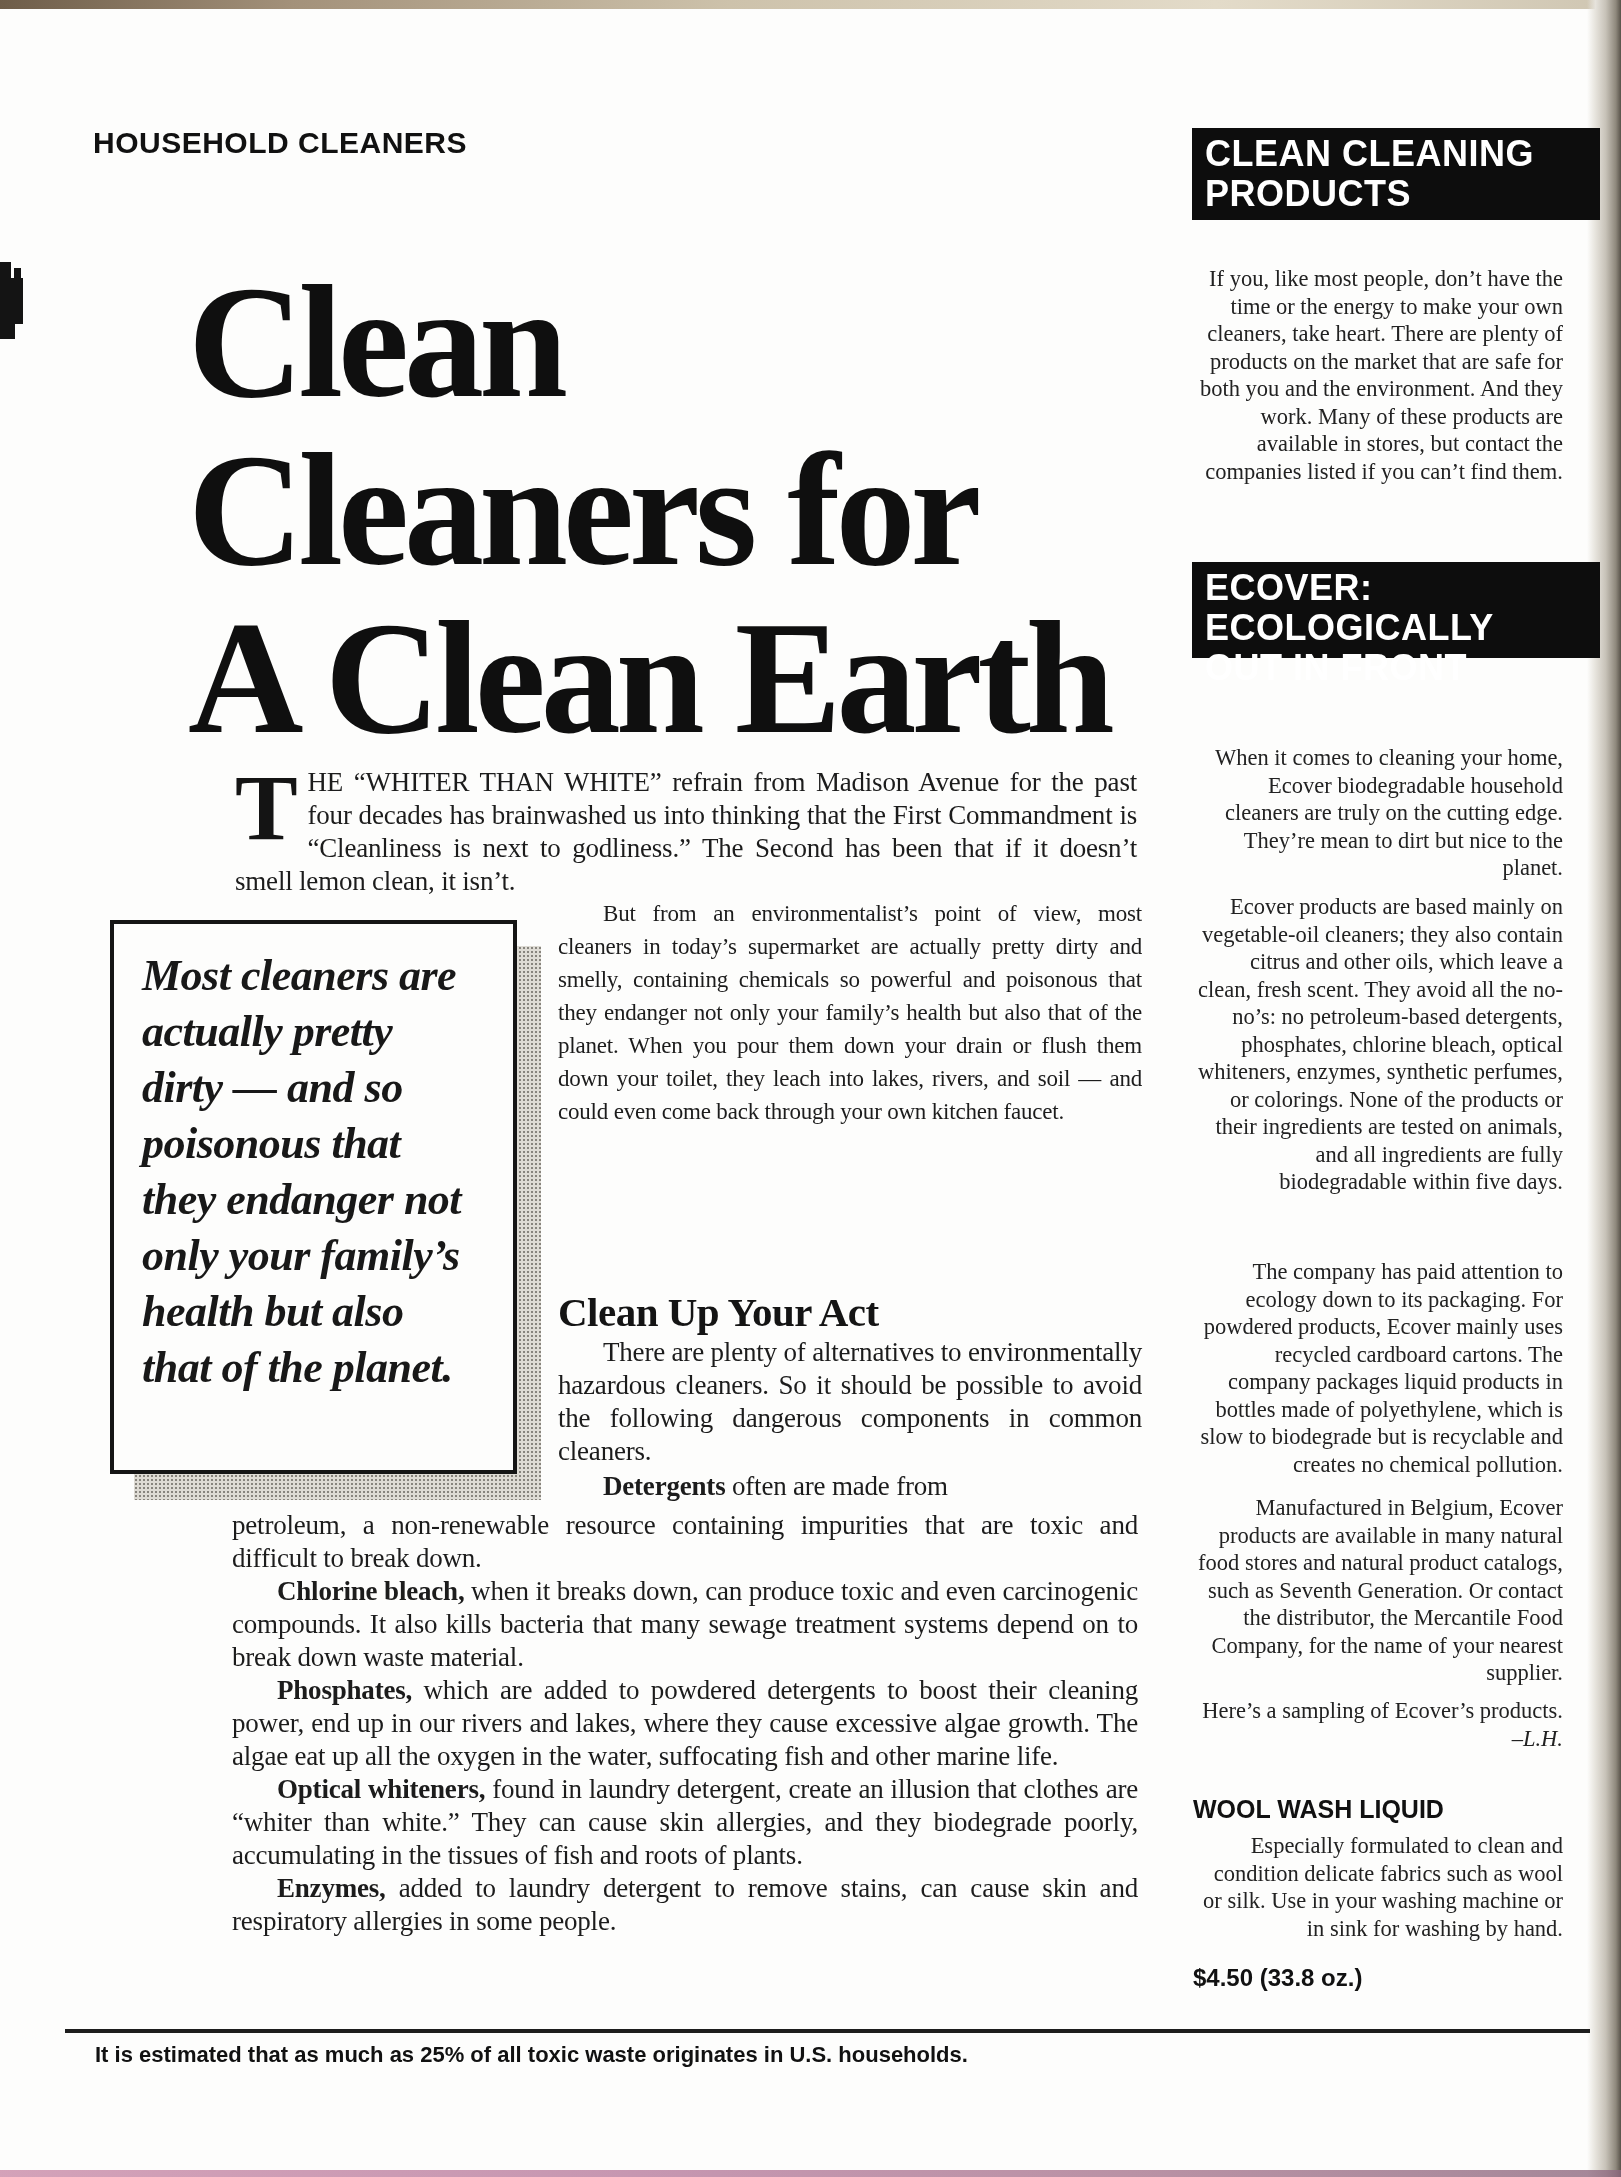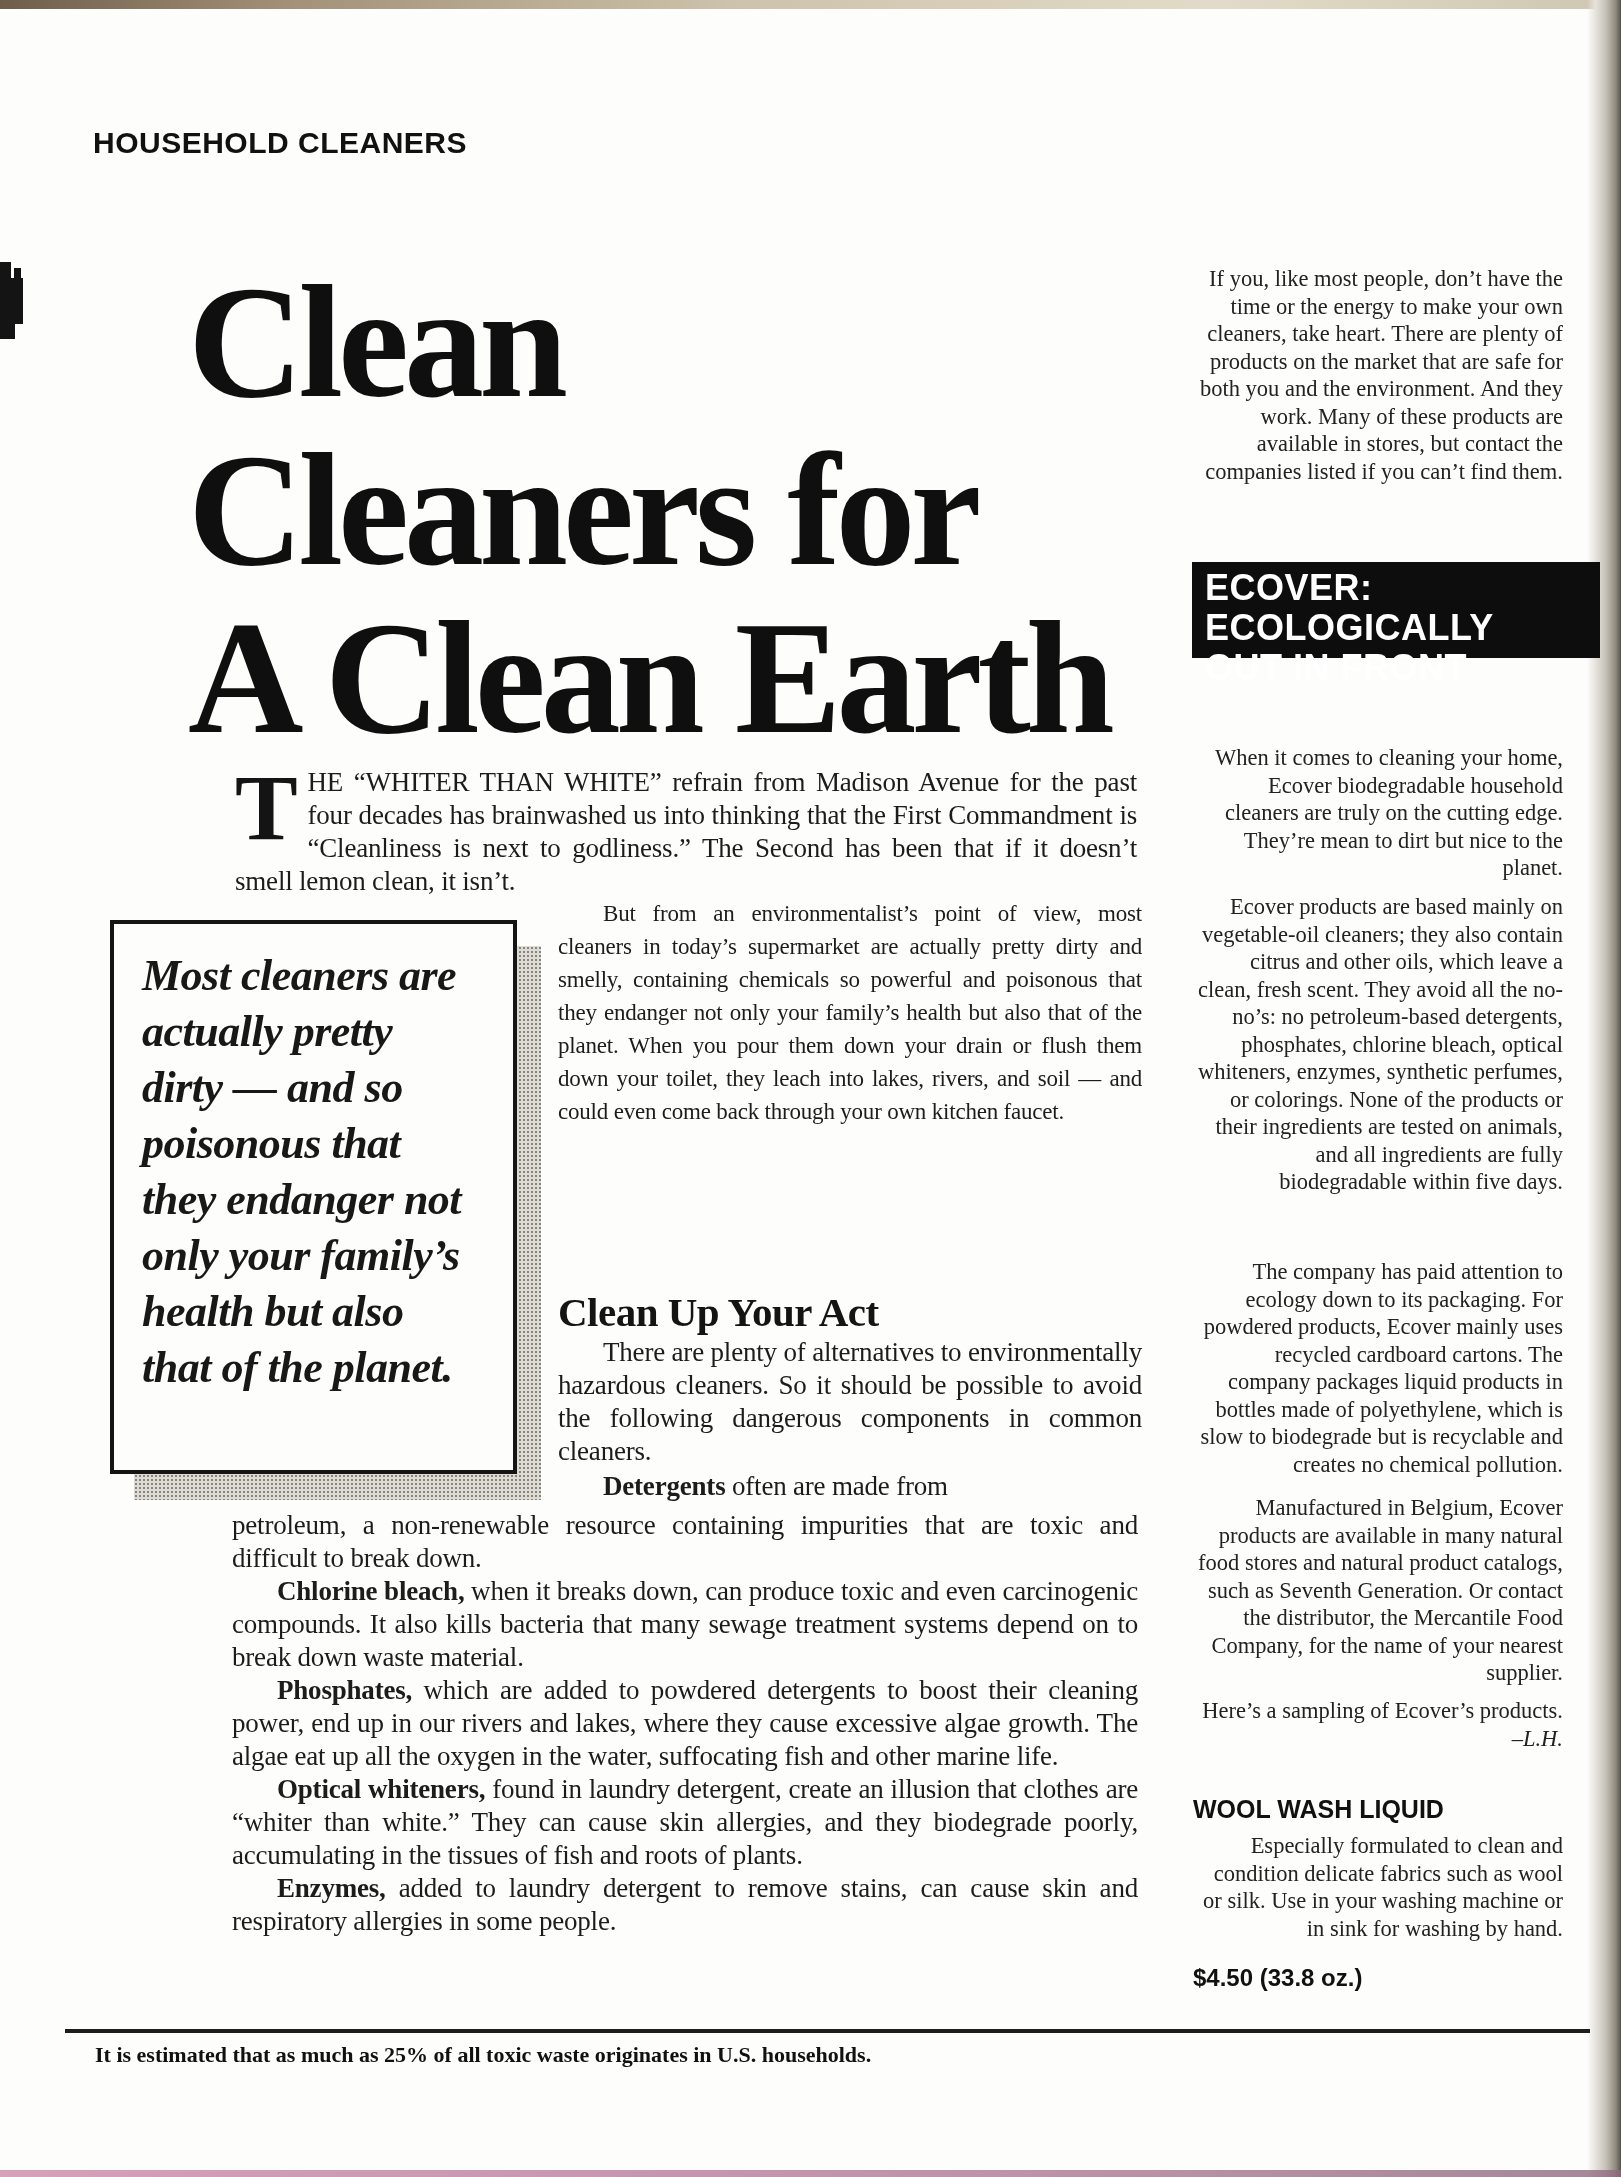--- a/index.html
+++ b/index.html
@@ -80,21 +80,21 @@
   .sb-attrib{font-style:italic;}
   .sb-product-h{position:absolute;left:1193px;top:1795px;
     font-family:"Liberation Sans", sans-serif;font-weight:bold;font-size:25px;color:#111;}
   .sb-p7{top:1832px;}
   .sb-price{position:absolute;left:1193px;top:1964px;
     font-family:"Liberation Sans", sans-serif;font-weight:bold;font-size:24px;color:#111;}
 
   
   .footer-rule{position:absolute;left:65px;top:2029px;width:1525px;height:4px;background:#1d1d1d;}
   .footer-text{position:absolute;left:95px;top:2042px;
-    font-family:Liberation Serif, serif;font-weight:bold;font-size:22px;color:#111;}
+    font-family:Liberation Sans, sans-serif;font-weight:bold;font-size:22px;color:#111;}
 </style>
 </head>
 <body>
 
 <div class="page">
 
   <div class="top-edge"></div>
   <div class="right-edge"></div>
   <div class="bottom-edge"></div>
   <div class="ink-blob blob-a"></div>
@@ -129,20 +129,24 @@
   </div>
 
   <div class="full-flow">
     <p>petroleum, a non-renewable resource containing impurities that are toxic and difficult to break down.</p>
     <p class="indent"><span class="lead">Chlorine bleach,</span><span> when it breaks down, can produce toxic and even carcinogenic compounds. It also kills bacteria that many sewage treatment systems depend on to break down waste material.</span></p>
     <p class="indent"><span class="lead">Phosphates,</span><span> which are added to powdered detergents to boost their cleaning power, end up in our rivers and lakes, where they cause excessive algae growth. The algae eat up all the oxygen in the water, suffocating fish and other marine life.</span></p>
     <p class="indent"><span class="lead">Optical whiteners,</span><span> found in laundry detergent, create an illusion that clothes are “whiter than white.” They can cause skin allergies, and they biodegrade poorly, accumulating in the tissues of fish and roots of plants.</span></p>
     <p class="indent"><span class="lead">Enzymes,</span><span> added to laundry detergent to remove stains, can cause skin and respiratory allergies in some people.</span></p>
   </div>
 
+  <div class="band band-1">
+    <div>CLEAN CLEANING</div>
+    <div>PRODUCTS</div>
+  </div>
   <div class="sb-p sb-p1">If you, like most people, don’t have the time or the energy to make your own cleaners, take heart. There are plenty of products on the market that are safe for both you and the environment. And they work. Many of these products are available in stores, but contact the companies listed if you can’t find them.</div>
 
   <div class="band band-2">
     <div>ECOVER:</div>
     <div>ECOLOGICALLY</div>
     <div>OUT IN FRONT</div>
   </div>
   <div class="sb-p sb-p2">When it comes to cleaning your home, Ecover biodegradable household cleaners are truly on the cutting edge. They’re mean to dirt but nice to the planet.</div>
   <div class="sb-p sb-p3">Ecover products are based mainly on vegetable-oil cleaners; they also contain citrus and other oils, which leave a clean, fresh scent. They avoid all the no-no’s: no petroleum-based detergents, phosphates, chlorine bleach, optical whiteners, enzymes, synthetic perfumes, or colorings. None of the products or their ingredients are tested on animals, and all ingredients are fully biodegradable within five days.</div>
   <div class="sb-p sb-p4">The company has paid attention to ecology down to its packaging. For powdered products, Ecover mainly uses recycled cardboard cartons. The company packages liquid products in bottles made of polyethylene, which is slow to biodegrade but is recyclable and creates no chemical pollution.</div>

